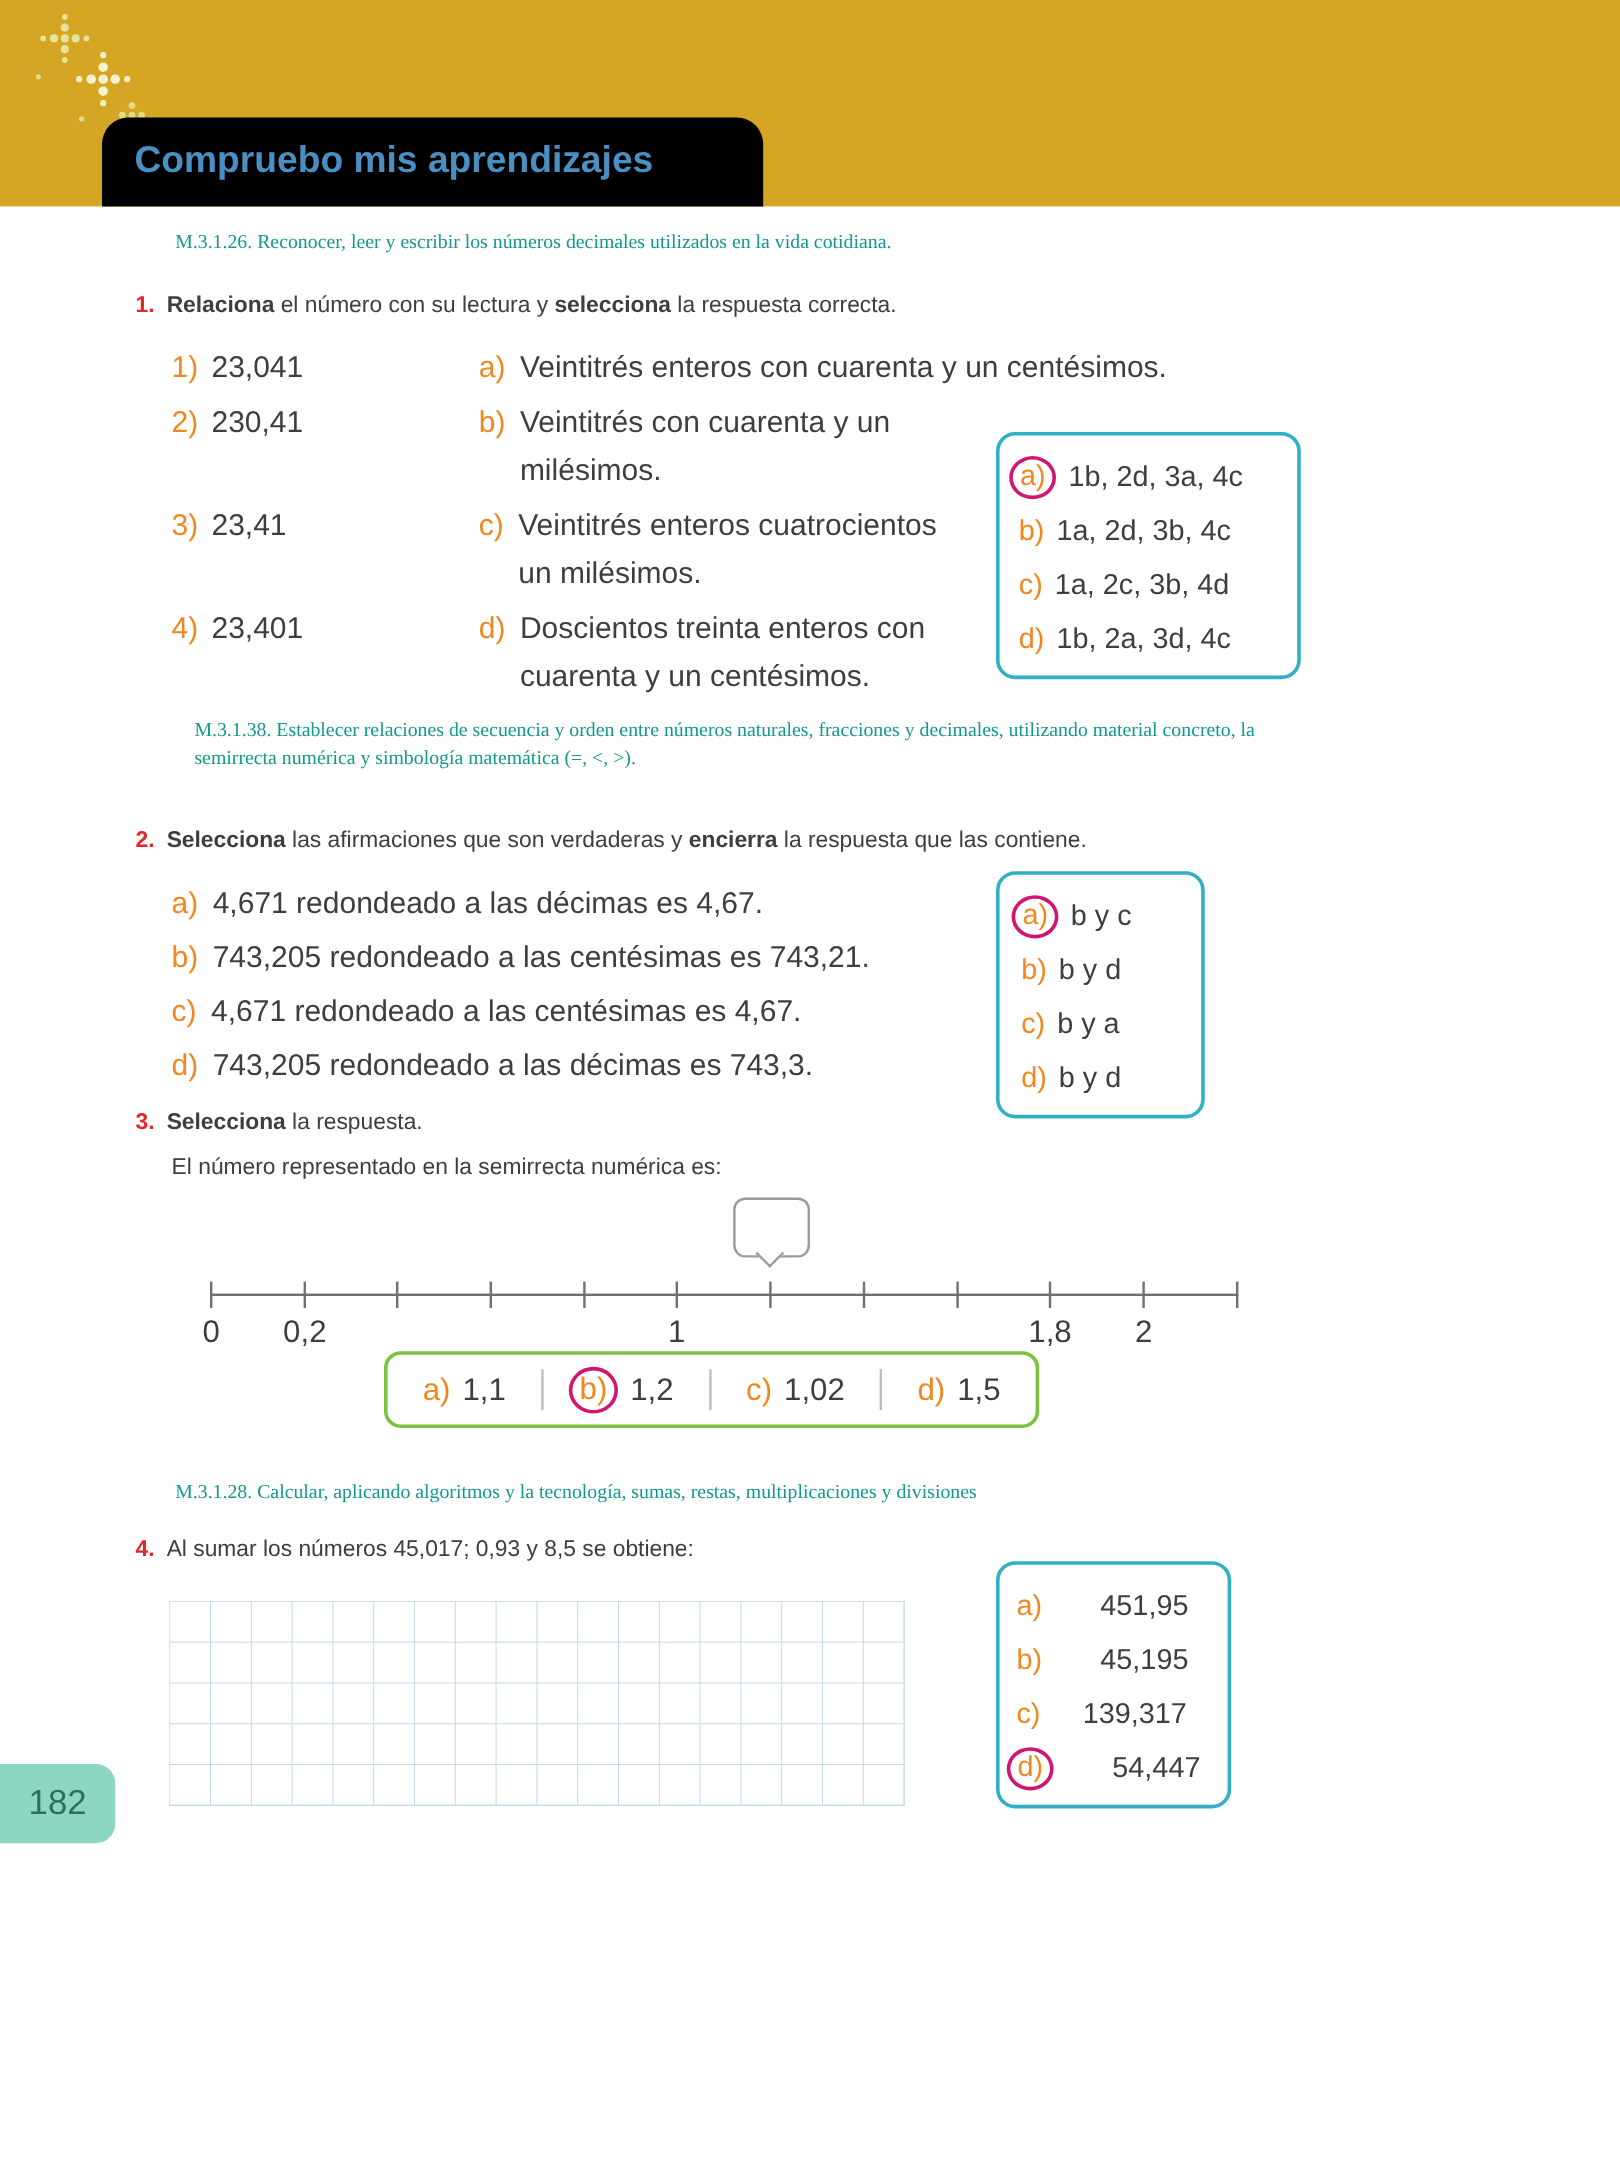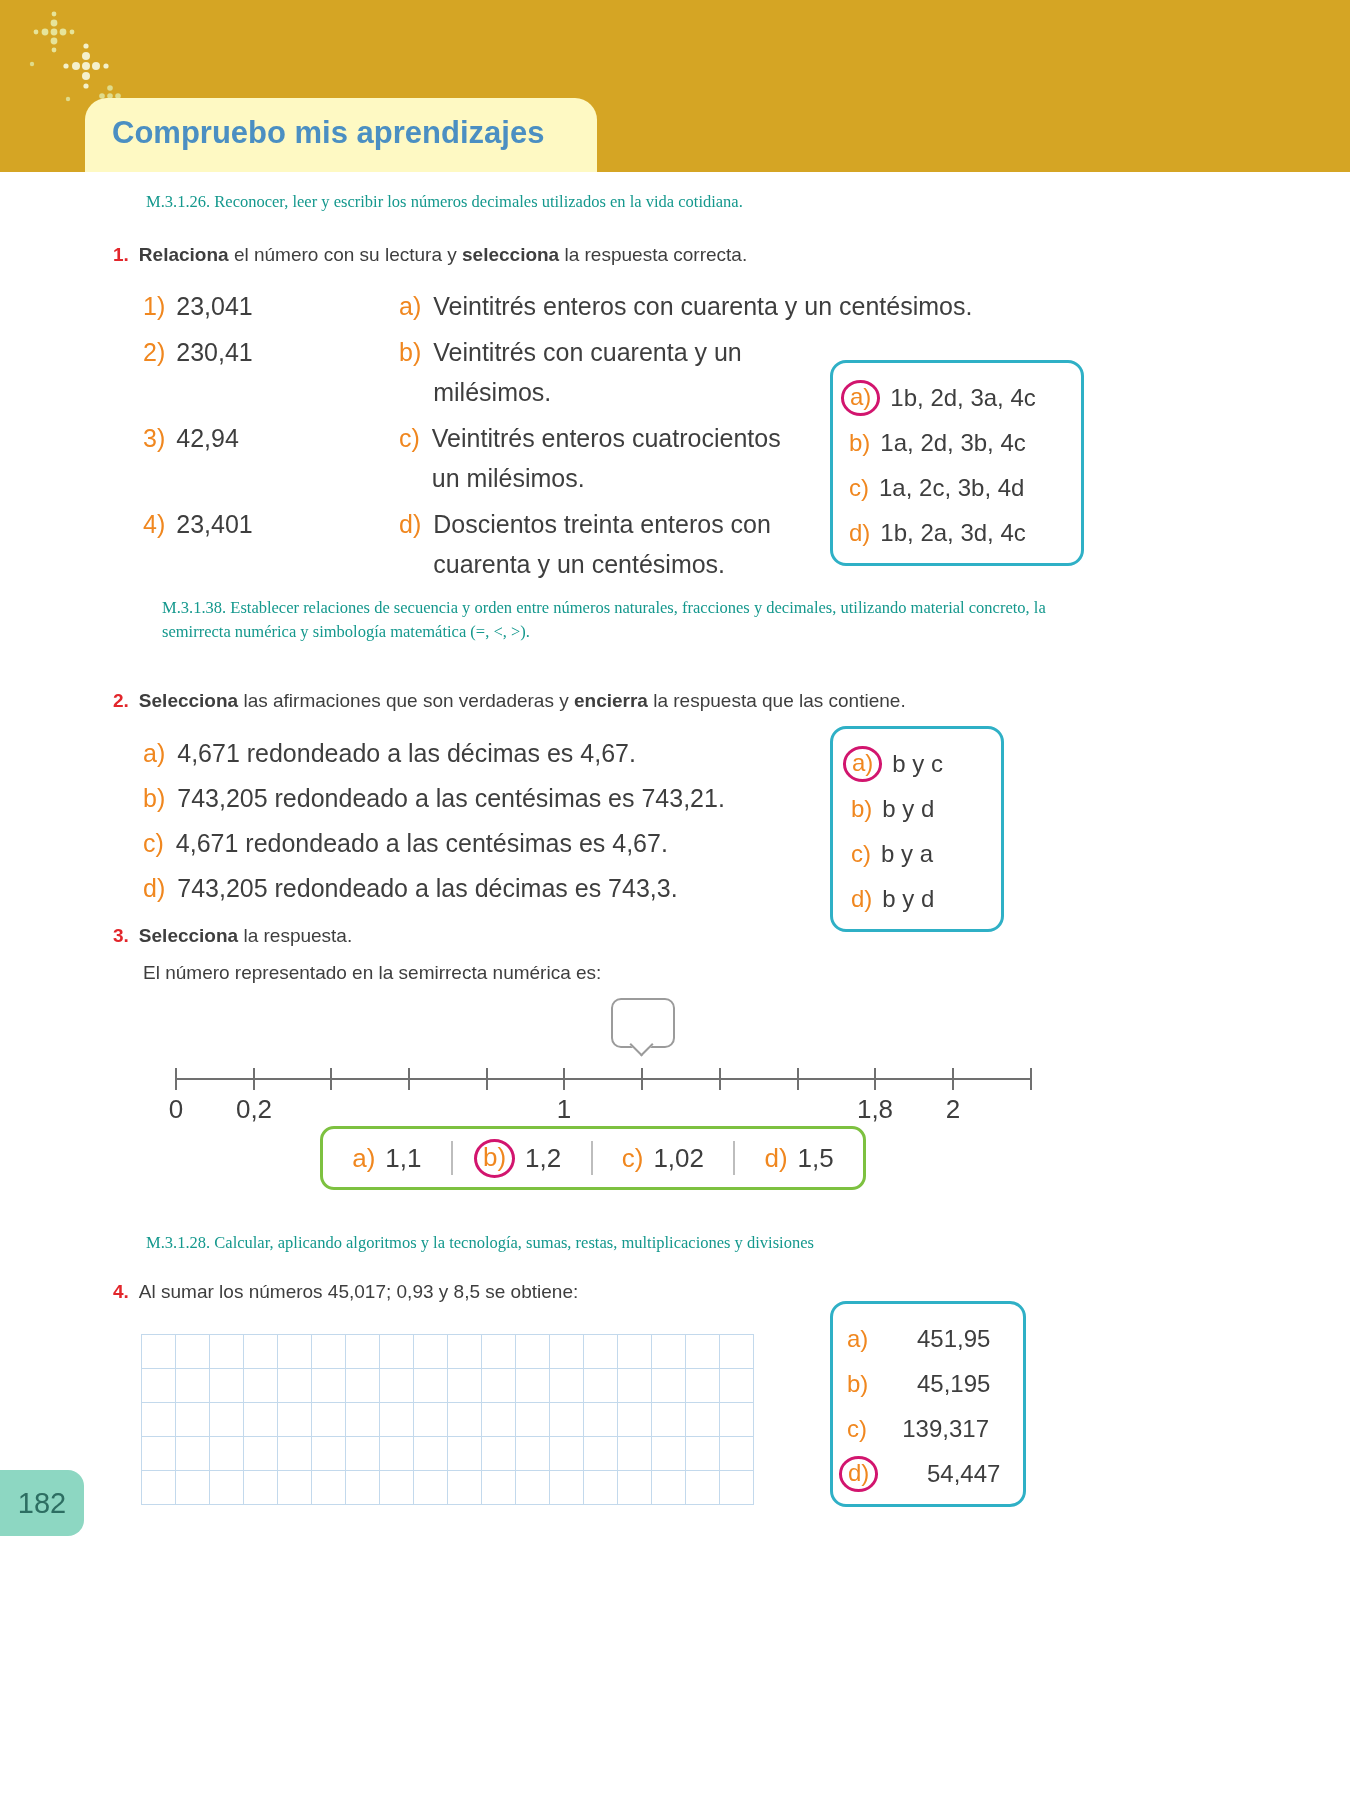--- a/index.html
+++ b/index.html
@@ -2,21 +2,21 @@
 <html><head>
 <meta charset="utf-8">
 <style>
   html,body {margin:0; padding:0; background:#ffffff;}
   .page {position:relative; width:1350px; height:1800px; background:#ffffff; overflow:hidden;
          font-family:"Liberation Sans", sans-serif; color:#3e3e3e;}
 
   
   .band {position:absolute; left:0; top:0; width:1350px; height:172px; background:#d5a524;}
   .dots-svg {position:absolute; left:12px; top:4px;}
-  .title-tab {position:absolute; left:85px; top:98px; width:512px; height:74px; background:#fef9c3;
+  .title-tab {position:absolute; left:85px; top:98px; width:551px; height:74px; background:#000000;
               border-radius:22px 22px 0 0;}
   .page-title {margin:0; padding:17px 0 0 27px; font-size:31px; font-weight:bold; color:#4b8fc2;}
 
   
   .std {font-family:"Liberation Serif", serif; font-size:16.5px; color:#14988d; line-height:1.45; margin:0;}
   .std1 {position:absolute; left:146px; top:190px; width:780px;}
   .std-block {position:absolute; left:146px; top:596px; width:950px;}
   .std-block p {margin:0 0 2px 16px;}
   .std3 {position:absolute; left:146px; top:1231px; width:960px;}
 
@@ -72,21 +72,21 @@
   .strip-sep {width:2px; height:34px; background:#bdbdbd;}
 
   
   .grid {position:absolute; left:141px; top:1334px; width:612px; height:170px;
          background-image:linear-gradient(to right, #c3d9ec 1px, transparent 1px),
                           linear-gradient(to bottom, #c3d9ec 1px, transparent 1px);
          background-size:34px 34px;
          border-right:1px solid #c3d9ec; border-bottom:1px solid #c3d9ec;}
 
   
-  .page-tab {position:absolute; left:0; top:1470px; width:84px; height:66px; background:#8dd7c2;
+  .page-tab {position:absolute; left:0; top:1470px; width:96px; height:66px; background:#8dd7c2;
              border-radius:0 16px 16px 0; display:flex; align-items:center; justify-content:center;
              font-size:29px; color:#2d6e62;}
 </style>
 </head>
 <body>
 
 <div class="page">
 
   <div class="band">
     <svg class="dots-svg" width="140" height="115" viewBox="0 0 140 115">
@@ -157,21 +157,21 @@
         <div>
           <div>Veintitrés con cuarenta y un</div>
           <div>milésimos.</div>
         </div>
       </div>
     </div>
 
     <div class="pair-row">
       <div class="pair-left">
         <span class="letter">3)</span>
-        <span>42,94</span>
+        <span>23,41</span>
       </div>
       <div class="pair-right">
         <span class="letter">c)</span>
         <div>
           <div>Veintitrés enteros cuatrocientos</div>
           <div>un milésimos.</div>
         </div>
       </div>
     </div>
 

